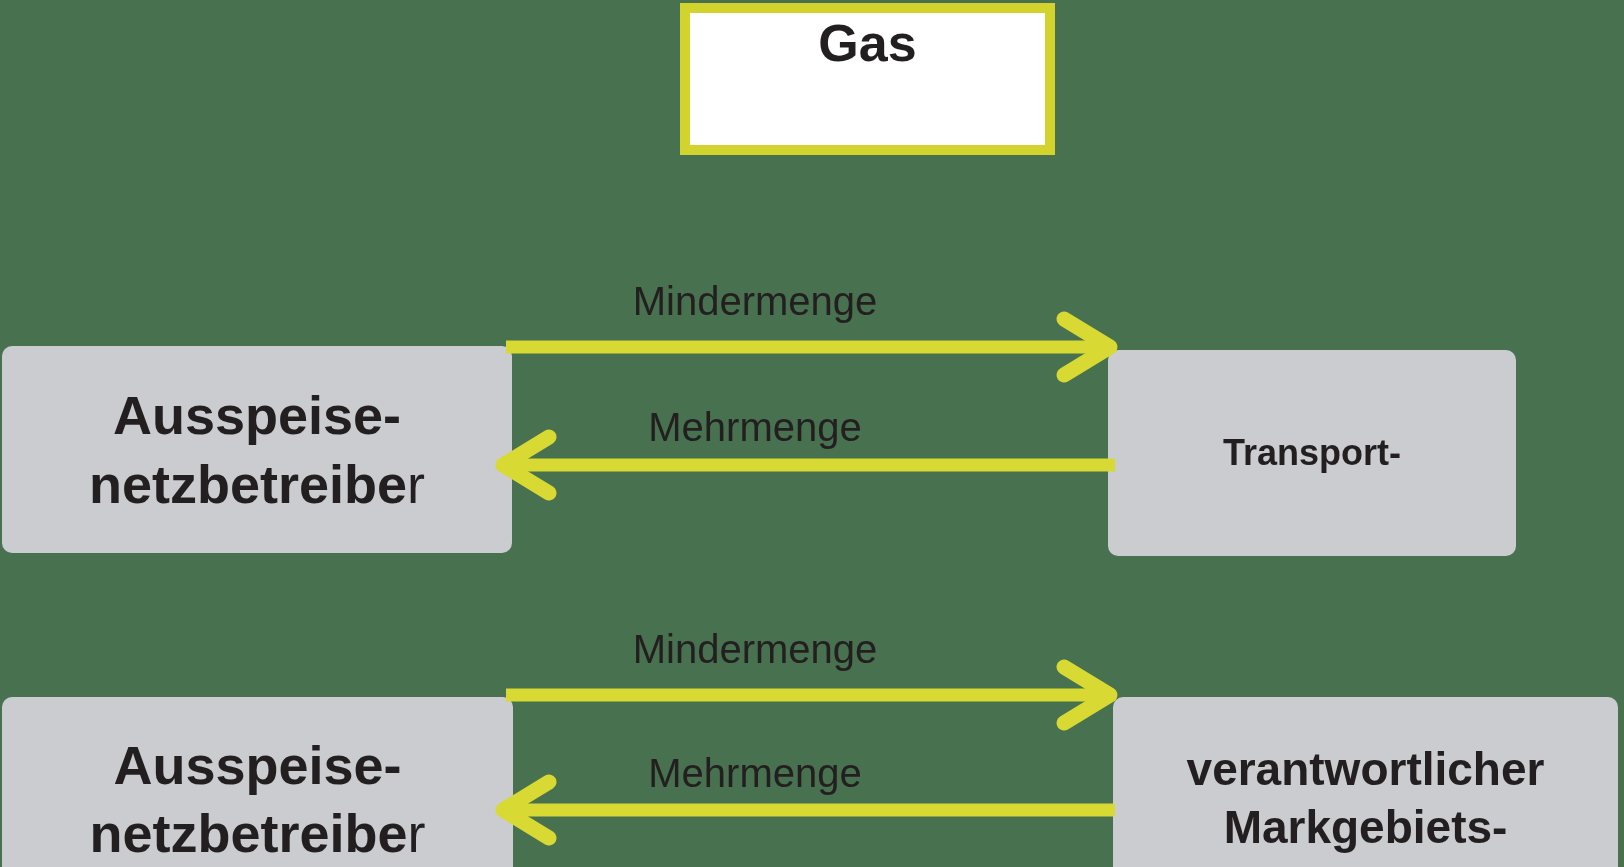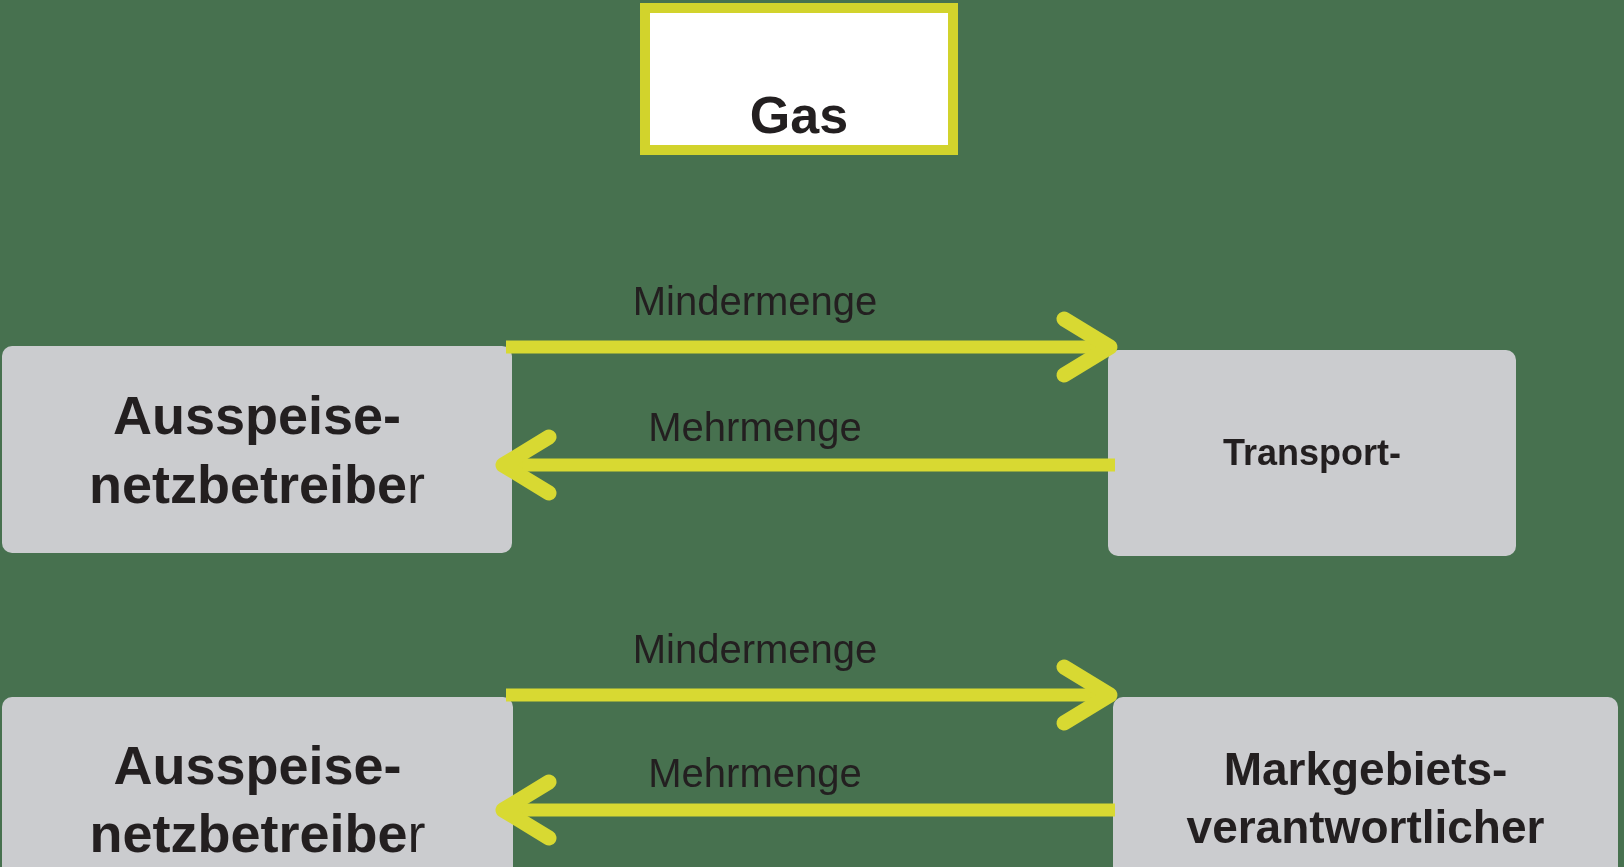--- a/index.html
+++ b/index.html
@@ -12,25 +12,25 @@
   }
   html,body{margin:0;padding:0;}
   body{font-family:"Liberation Sans",sans-serif;background:#fff;}
   .canvas{
     position:relative;
     width:1624px;height:867px;
     background:var(--background);
     overflow:hidden;
   }
   .gas-box{
-    position:absolute;left:640px;top:3px;width:318px;height:152px;
+    position:absolute;left:680px;top:3px;width:375px;height:152px;
     box-sizing:border-box;
     background:var(--gas-fill);
     border:10px solid var(--gas-border);
-    display:flex;align-items:flex-end;justify-content:center;
+    display:flex;align-items:flex-start;justify-content:center;
     font-size:52px;font-weight:bold;color:var(--text-dark);
   }
   .gray-box{
     position:absolute;
     background:var(--box-gray);
     border-radius:10px;
     display:flex;flex-direction:column;align-items:center;justify-content:center;
     color:var(--text-dark);
     font-weight:bold;text-align:center;margin-top:48px;
   }
@@ -89,22 +89,22 @@
     <polyline class="head" points="51,12 5,40 51,68"></polyline>
   </svg>
   <div class="flow-label lbl-r1-back">Mehrmenge</div>
 
   <div class="gray-box box-r2-left">
     <span class="line">Ausspeise-</span>
     <span class="line"><span>netzbetreibe</span><span class="light-end">r</span></span>
   </div>
 
   <div class="gray-box box-r2-right">
+    <span class="line">verantwortlicher</span>
     <span class="line">Markgebiets-</span>
-    <span class="line">verantwortlicher</span>
   </div>
 
   <svg class="arrow a-r2-fwd" width="625" height="80" viewBox="0 0 625 80">
     <line class="shaft" x1="8" y1="40" x2="600" y2="40"></line>
     <polyline class="head" points="566,12 612,40 566,68"></polyline>
   </svg>
   <div class="flow-label lbl-r2-fwd">Mindermenge</div>
 
   <svg class="arrow a-r2-back" width="625" height="80" viewBox="0 0 625 80">
     <line class="shaft" x1="617" y1="40" x2="10" y2="40"></line>

